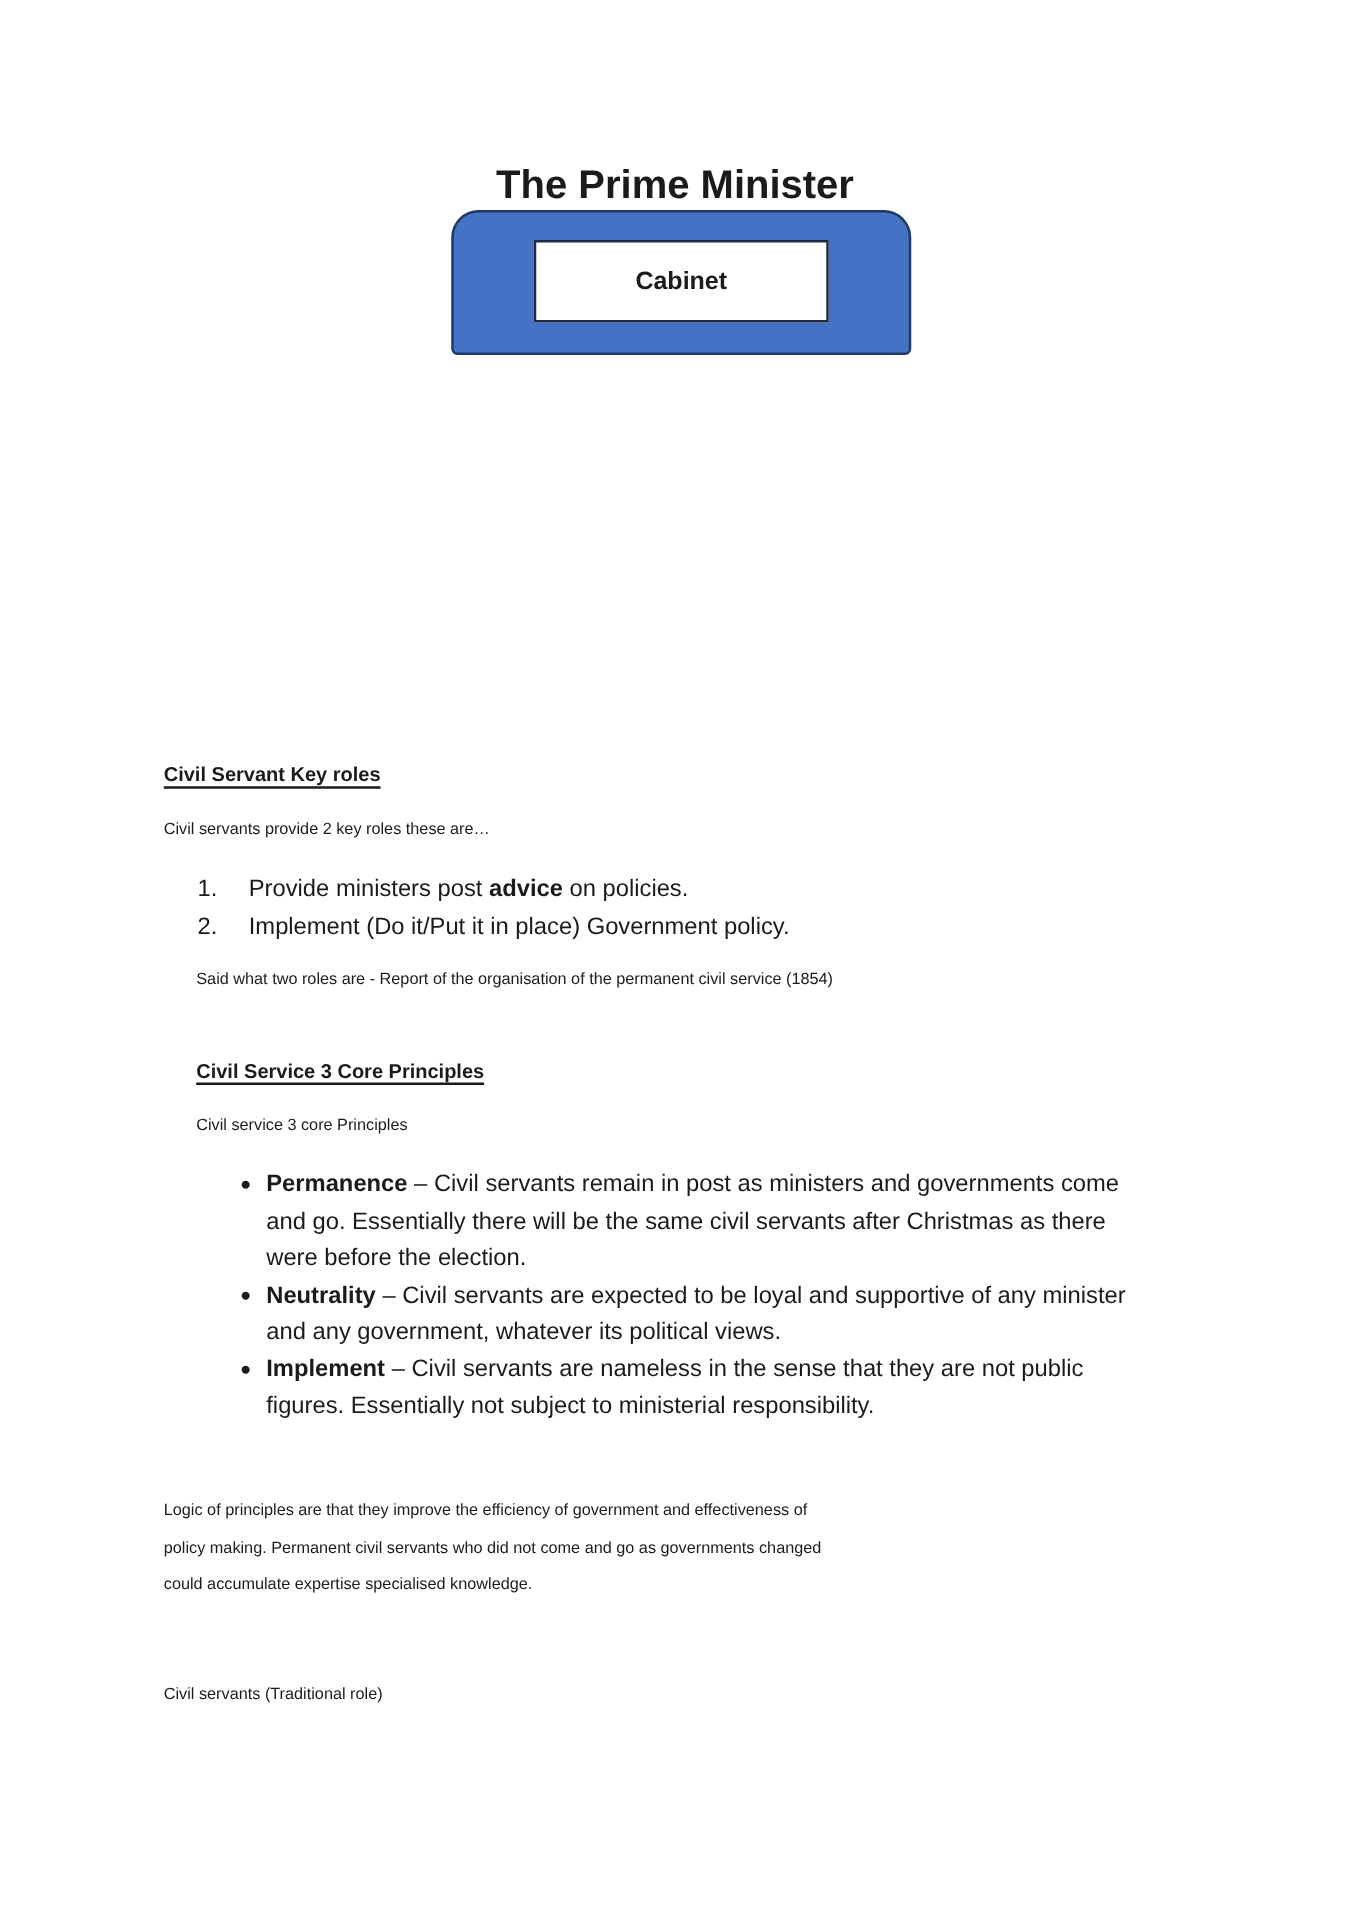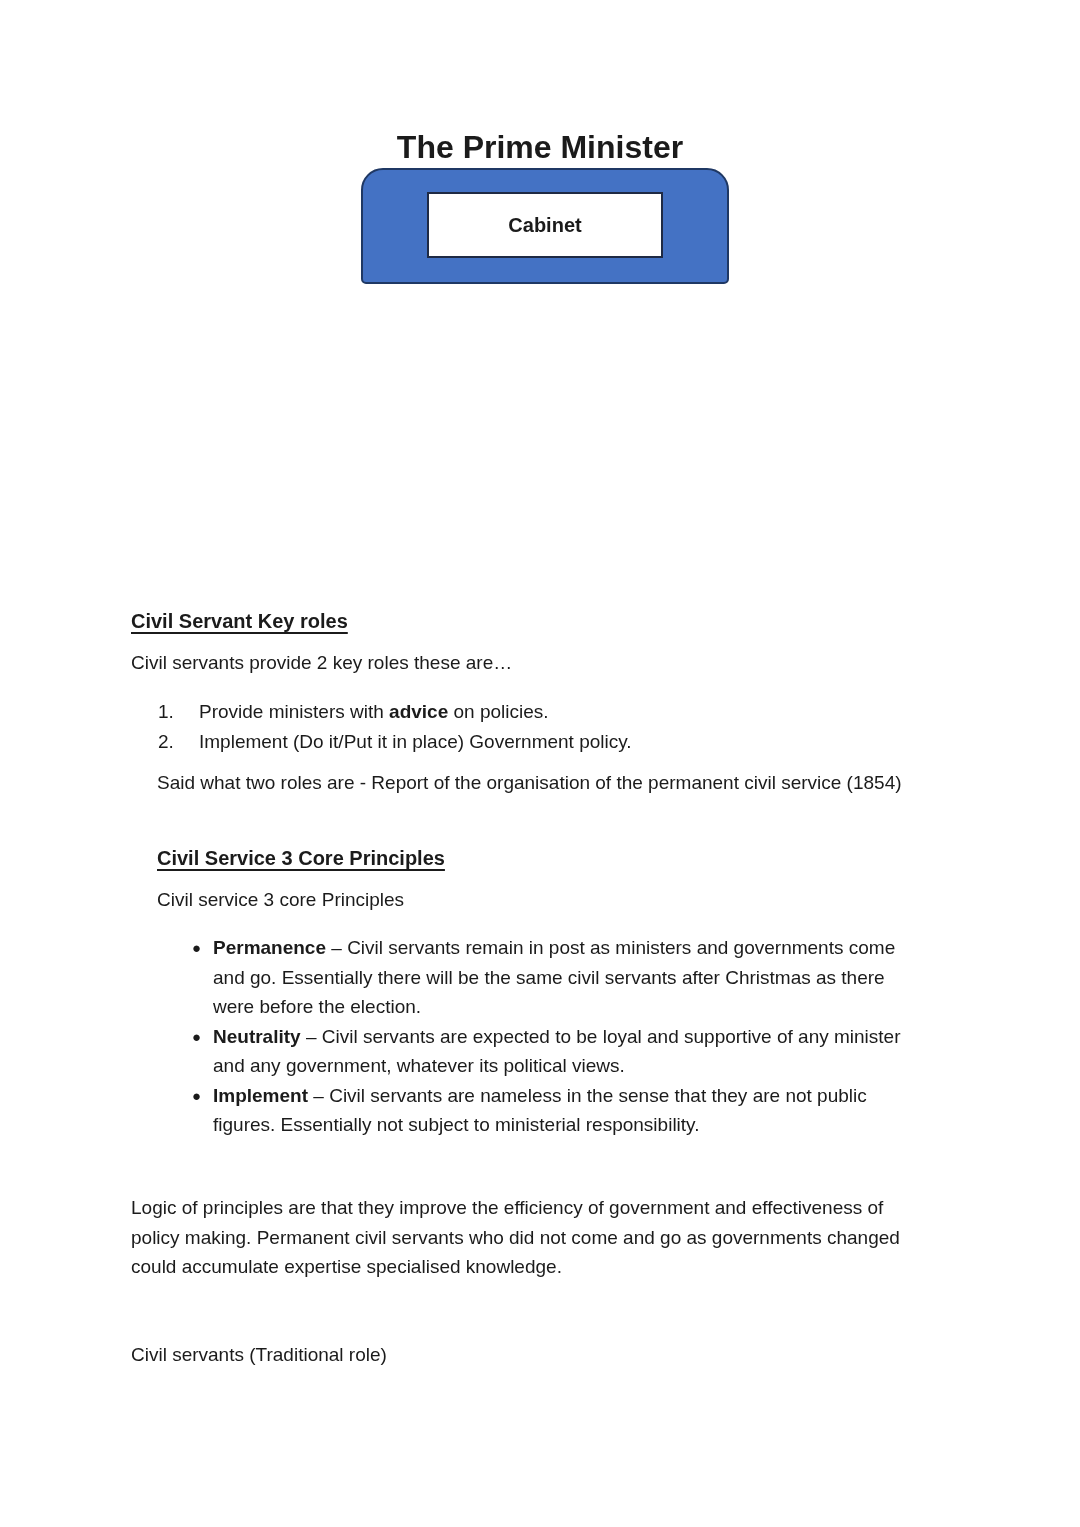--- a/index.html
+++ b/index.html
@@ -39,27 +39,27 @@
     box-sizing: border-box;
     display: flex;
     align-items: center;
     justify-content: center;
     font-size: 20px;
     font-weight: bold;
     color: #1b1b1b;
   }
   .txt {
     position: absolute;
-    font-size: 19px;
+    font-size: 13px;
     line-height: 29.5px;
     white-space: pre-line;
   }
   .h-underline {
     position: absolute;
-    font-size: 20px;
+    font-size: 16px;
     font-weight: bold;
     line-height: 26px;
     text-decoration: underline;
     text-decoration-thickness: 2px;
     text-underline-offset: 4px;
   }
   .num-list { position: absolute; left: 158px; top: 697px; }
   .num-item { display: flex; font-size: 19px; line-height: 29.5px; }
   .num-marker { width: 41px; flex: 0 0 41px; }
   .bullet-list { position: absolute; left: 192px; top: 933px; }
@@ -81,21 +81,21 @@
     </div>
   </div>
 
   <div class="h-underline" style="left:131px; top:608px;">Civil Servant Key roles</div>
 
   <div class="txt" style="left:131px; top:648px; width:900px;">Civil servants provide 2 key roles these are…</div>
 
   <div class="num-list">
     <div class="num-item">
       <span class="num-marker">1.</span>
-      <span><span>Provide ministers with </span><strong>advice</strong><span> on policies.</span></span>
+      <span><span>Provide ministers post </span><strong>advice</strong><span> on policies.</span></span>
     </div>
     <div class="num-item">
       <span class="num-marker">2.</span>
       <span><span>Implement (Do it/Put it in place) Government policy.</span><strong></strong><span></span></span>
     </div>
   </div>
 
   <div class="txt" style="left:157px; top:768px; width:900px;">Said what two roles are - Report of the organisation of the permanent civil service (1854)</div>
 
   <div class="h-underline" style="left:157px; top:845px;">Civil Service 3 Core Principles</div>

